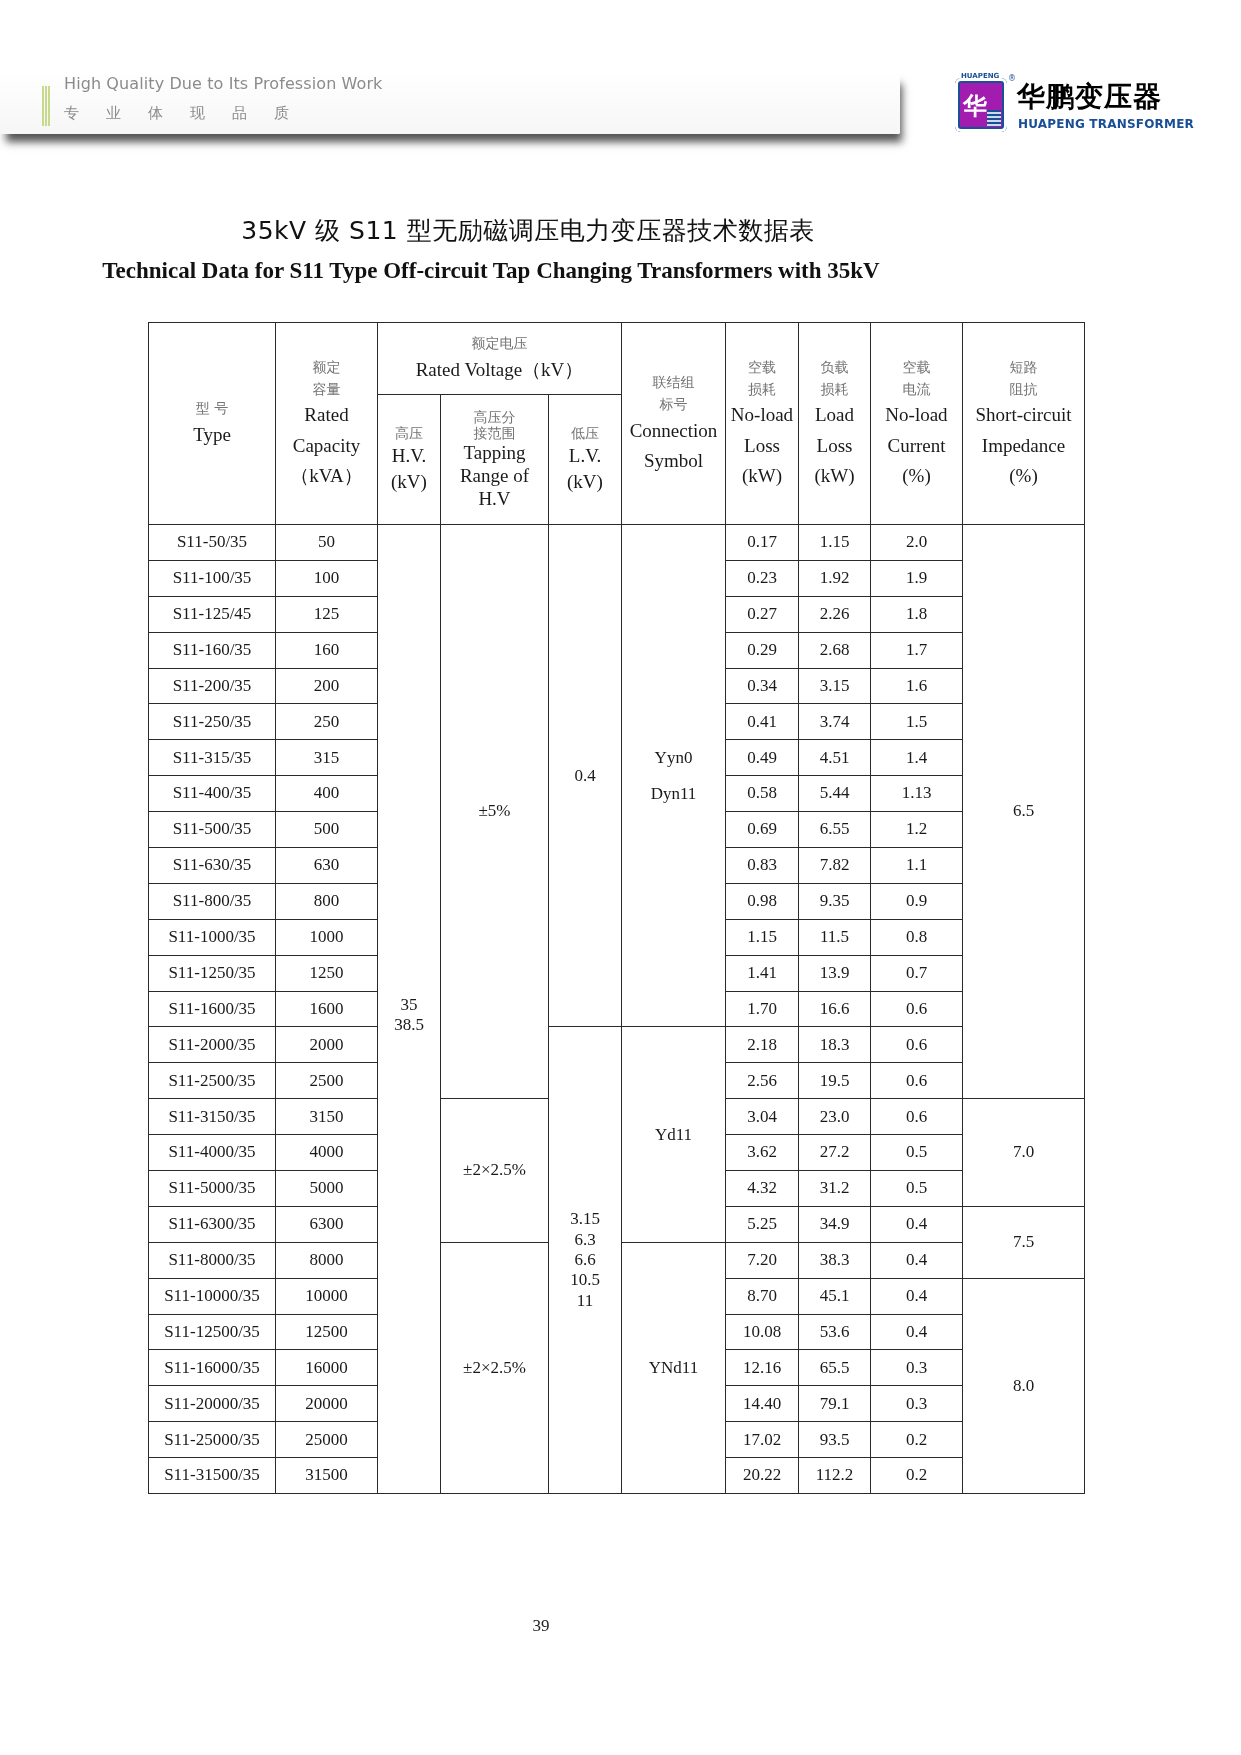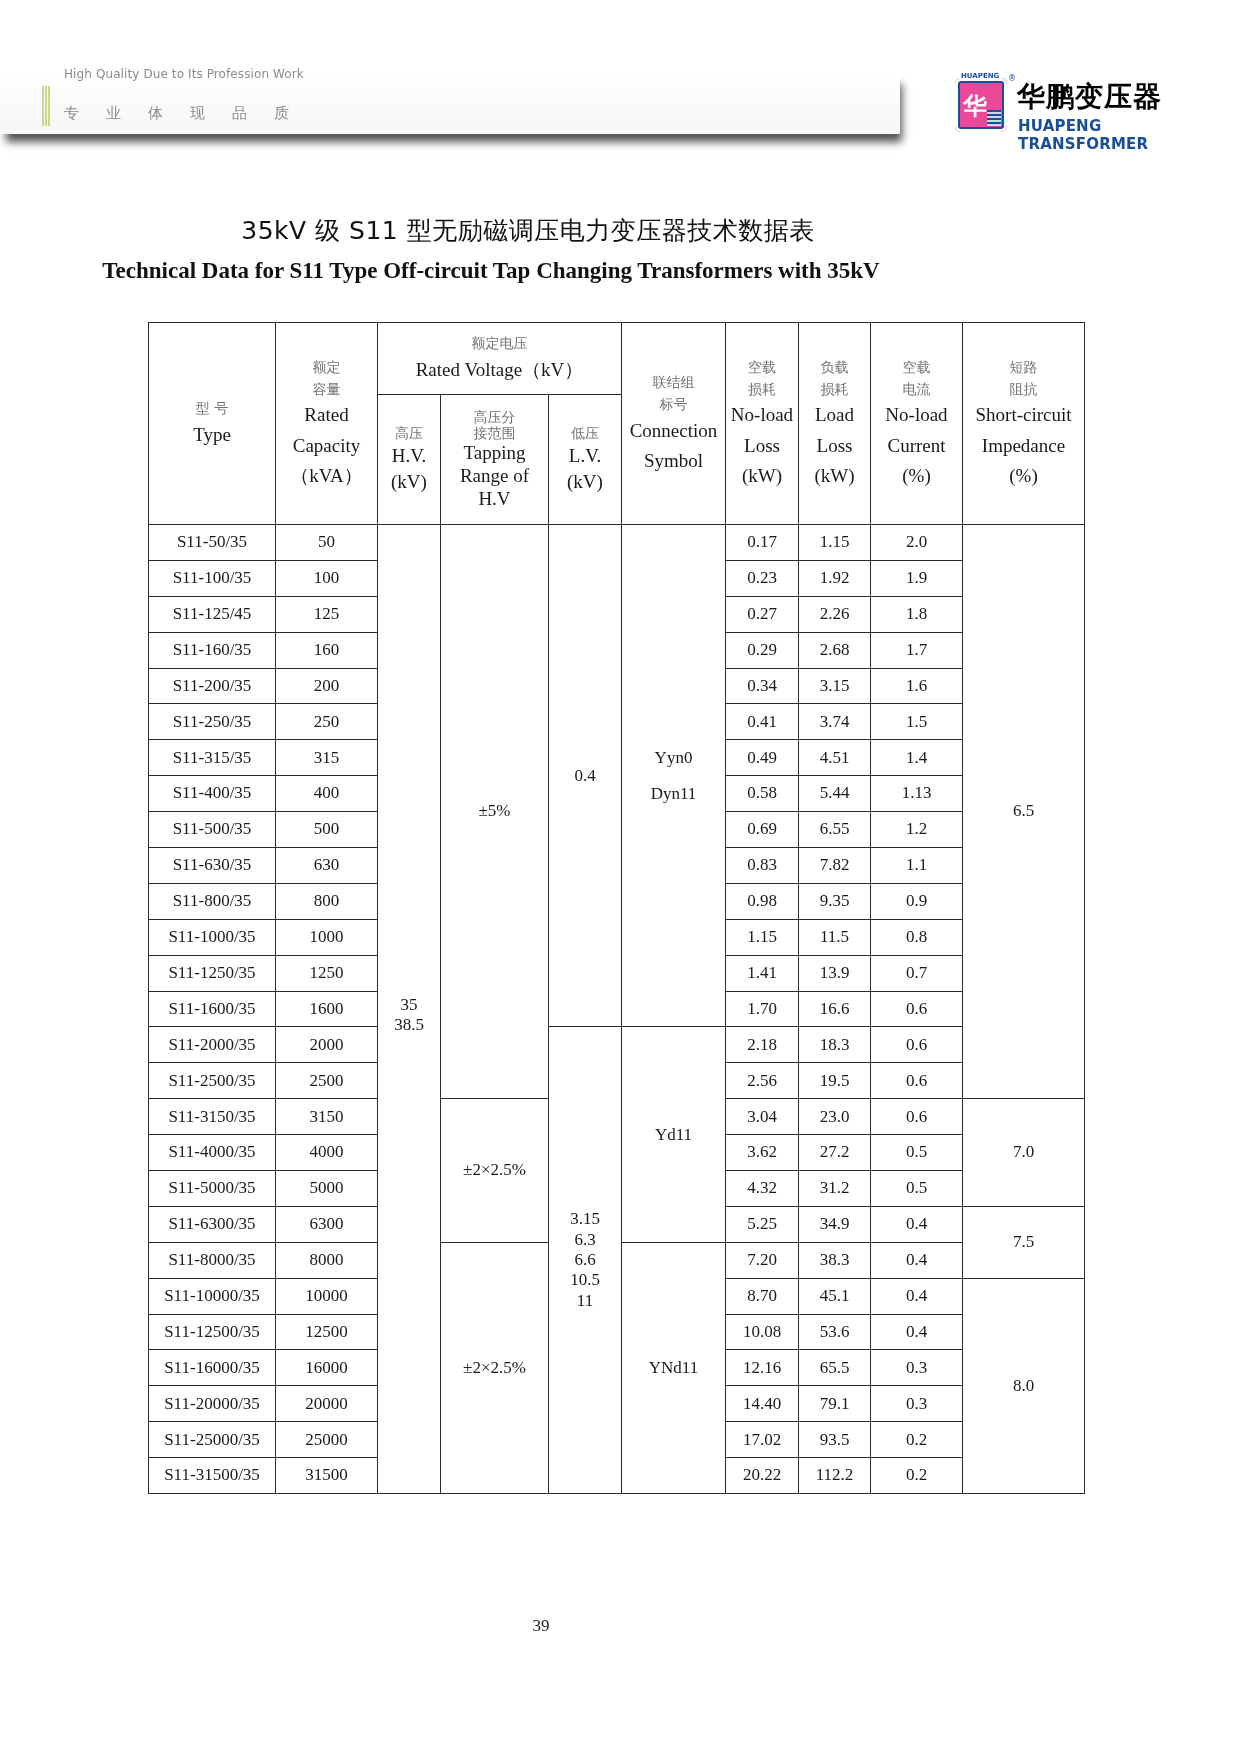--- a/index.html
+++ b/index.html
@@ -2,30 +2,30 @@
 <html><head>
 <meta charset="utf-8">
 <style>
   html, body { margin: 0; padding: 0; background: #ffffff; }
   body { width: 1241px; height: 1755px; position: relative; overflow: hidden; font-family: "Liberation Serif", "DejaVu Serif", serif; color: #111; }
 
   
   .banner { position: absolute; left: 0; top: 72px; width: 900px; height: 62px; background: linear-gradient(#ffffff, #f6f6f6); box-shadow: 4px 10px 8px -2px #555; border-radius: 0 0 2px 0; }
   .banner-bar { position: absolute; left: 42px; top: 86px; width: 8px; height: 40px; border-left: 2px solid #c7d98a; border-right: 2px solid #c7d98a; box-sizing: border-box; }
   .banner-bar::after { content: ""; position: absolute; left: 1px; top: 0; width: 2px; height: 40px; background: #c7d98a; }
-  .banner-en { position: absolute; left: 64px; top: 67px; font-family: "DejaVu Sans", sans-serif; font-size: 12px; color: #8b8b8b; letter-spacing: 0.1px; }
+  .banner-en { position: absolute; left: 64px; top: 74px; font-family: "DejaVu Sans", sans-serif; font-size: 16px; color: #8b8b8b; letter-spacing: 0.1px; }
   .banner-cn { position: absolute; left: 64px; top: 104px; font-family: "DejaVu Sans", sans-serif; font-size: 15px; color: #8b8b8b; letter-spacing: 0; display: flex; gap: 27px; }
 
   .logo { position: absolute; left: 955px; top: 74px; width: 250px; height: 64px; }
-  .logo-mark { position: absolute; left: 0; top: 4px; width: 52px; height: 54px; background: #ec4899; border-radius: 6px; box-shadow: inset 0 0 0 3px #ffffff, inset 0 0 0 5px #1a4e96; }
+  .logo-mark { position: absolute; left: 0; top: 4px; width: 52px; height: 54px; background: #a21caf; border-radius: 6px; box-shadow: inset 0 0 0 3px #ffffff, inset 0 0 0 5px #1a4e96; }
   .logo-mark .lm-top { position: absolute; left: 4px; top: -6px; font-family: "DejaVu Sans", sans-serif; font-size: 7px; font-weight: bold; color: #1a4e96; background: #fff; padding: 0 2px; border-radius: 3px; }
   .logo-mark .lm-char { position: absolute; left: 8px; top: 12px; font-family: "DejaVu Sans", sans-serif; font-size: 24px; font-weight: bold; color: #fff; }
   .logo-mark .lm-grid { position: absolute; right: 6px; bottom: 6px; width: 14px; height: 16px; background: repeating-linear-gradient(0deg, #cfd8e8 0 2px, #1a4e96 2px 4px); }
   .logo-cn { position: absolute; left: 62px; top: 4px; font-family: "DejaVu Sans", sans-serif; font-size: 28px; font-weight: bold; color: #000000; letter-spacing: 1px; }
-  .logo-en { position: absolute; left: 63px; top: 43px; font-family: "DejaVu Sans", sans-serif; font-size: 15px; font-weight: bold; color: #1a4e96; letter-spacing: 0.2px; }
+  .logo-en { position: absolute; left: 63px; top: 43px; font-family: "DejaVu Sans", sans-serif; font-size: 12px; font-weight: bold; color: #1a4e96; letter-spacing: 0.2px; }
   .logo-reg { position: absolute; left: 53px; top: 0px; font-family: "DejaVu Sans", sans-serif; font-size: 8px; color: #1a4e96; }
 
   
   .title-cn { position: absolute; left: 0; width: 1056px; top: 214px; text-align: center; font-family: "DejaVu Sans", sans-serif; font-size: 25px; color: #111; letter-spacing: 0.5px; }
   .title-en { position: absolute; left: 0; width: 982px; top: 258px; text-align: center; font-family: "Liberation Serif", serif; font-weight: bold; font-size: 23px; color: #111; }
 
   
   table.spec { position: absolute; left: 148px; top: 322px; border-collapse: collapse; table-layout: fixed; font-family: "Liberation Serif", serif; font-size: 17px; color: #1a1a1a; }
   table.spec td, table.spec th { border: 1.5px solid #2a2a2a; text-align: center; vertical-align: middle; padding: 0; font-weight: normal; line-height: 1.2; }
   table.spec thead th { font-size: 19px; line-height: 1.6; }

